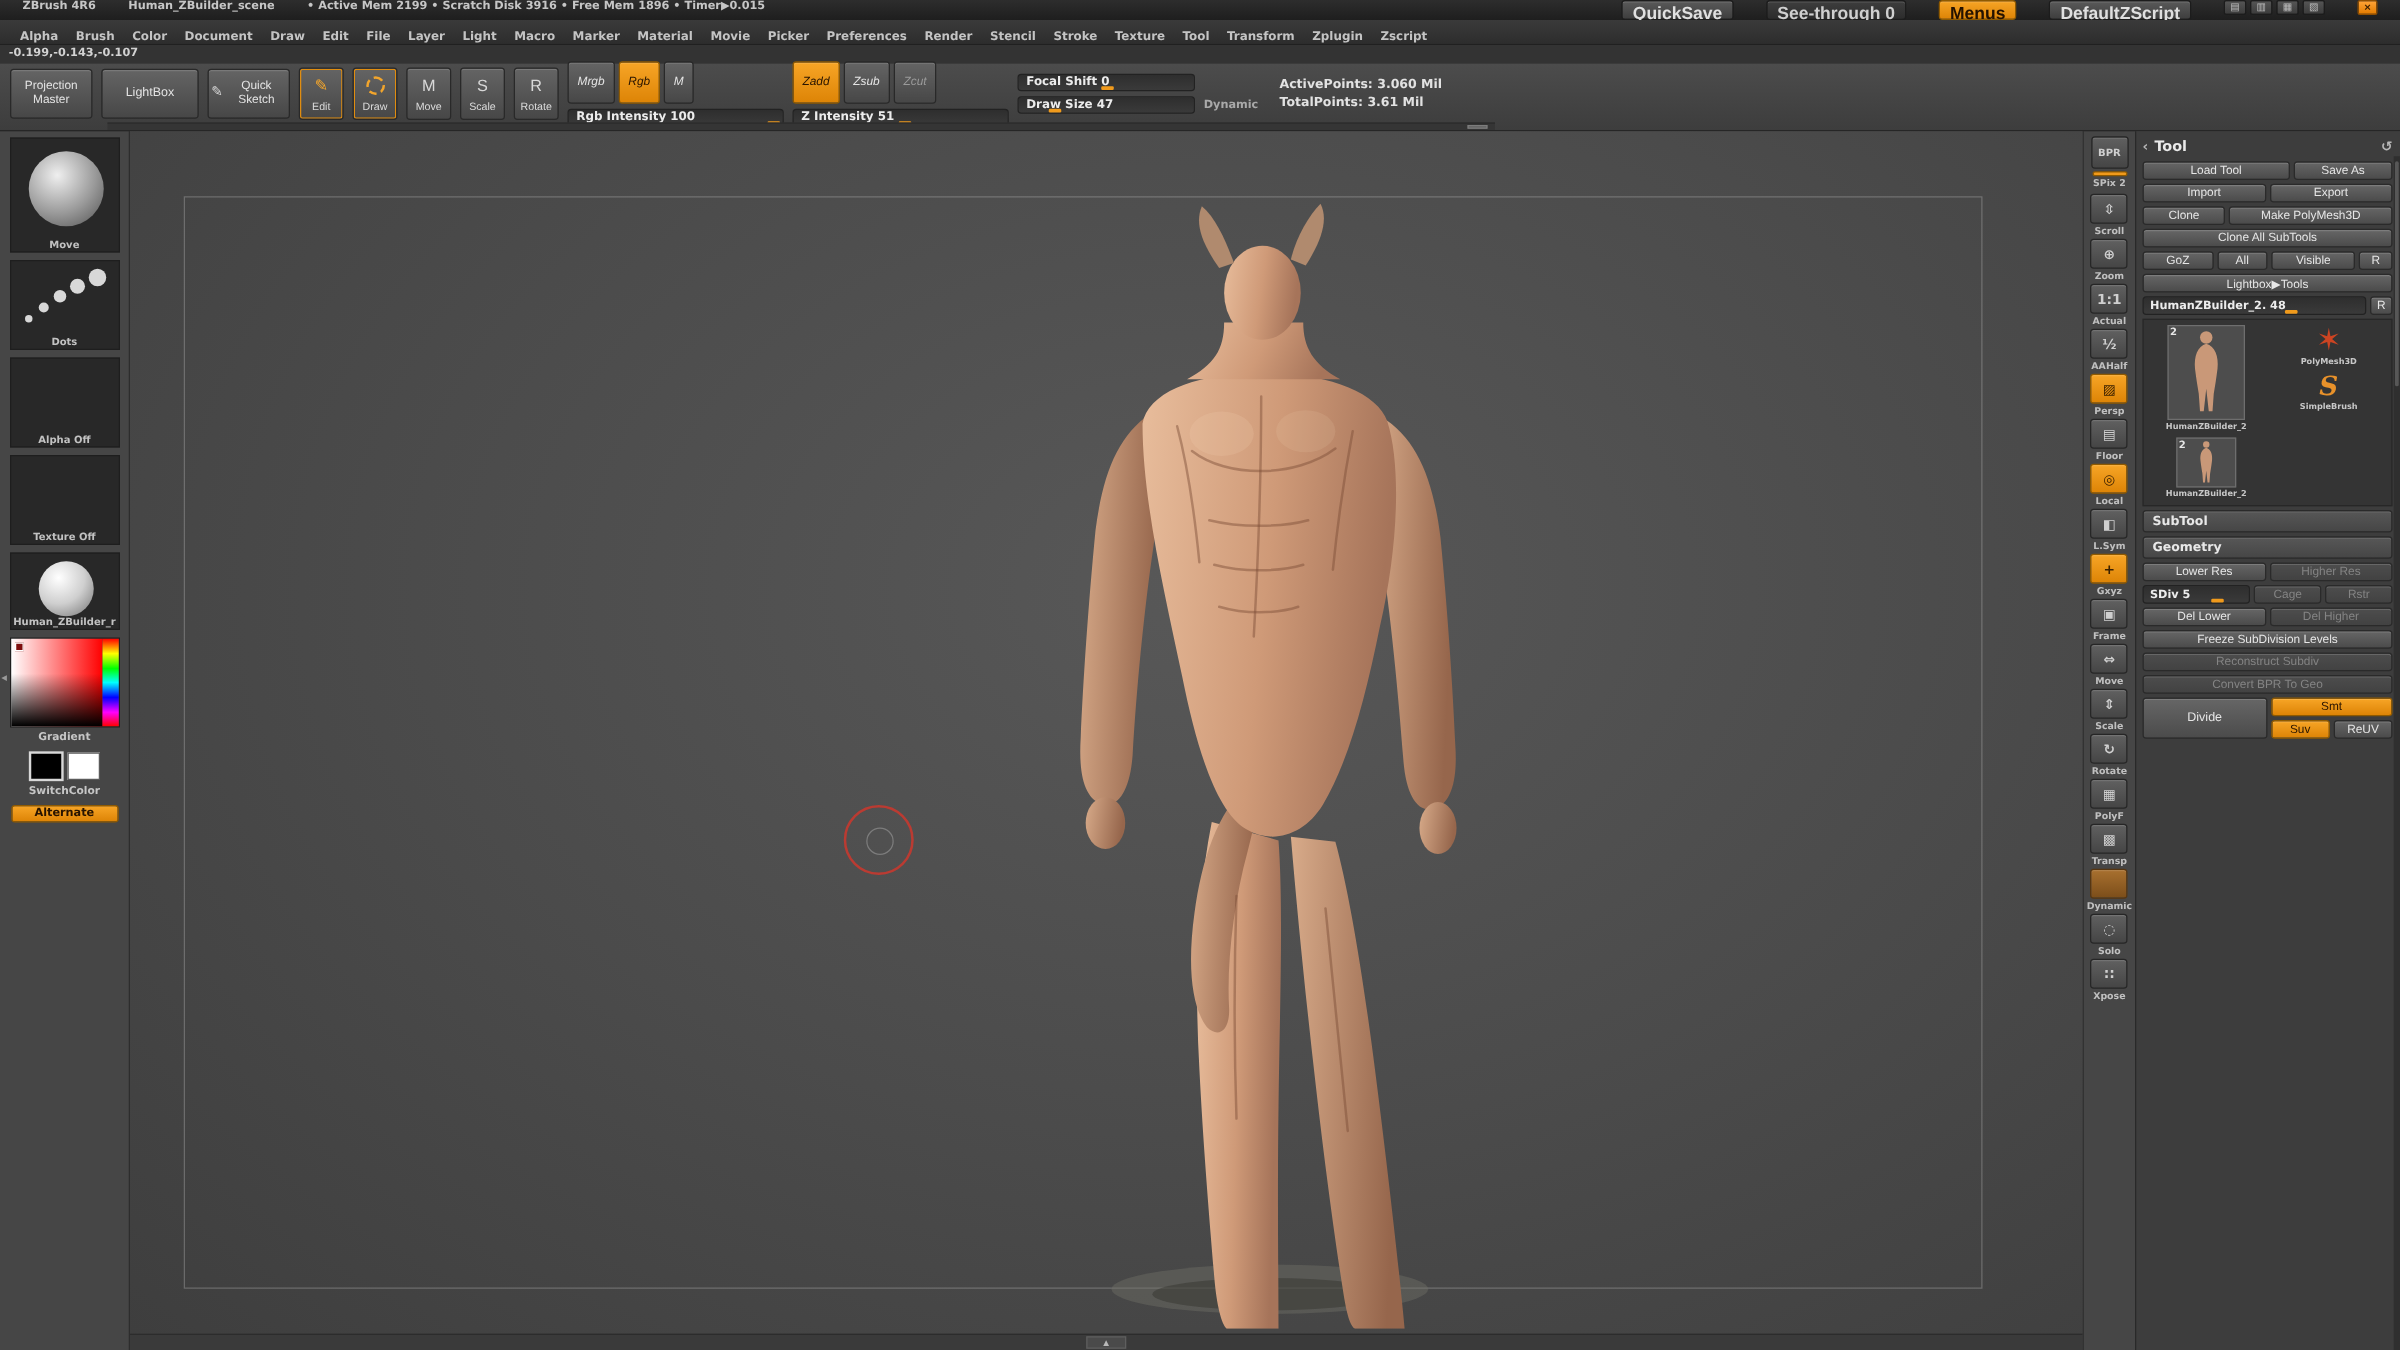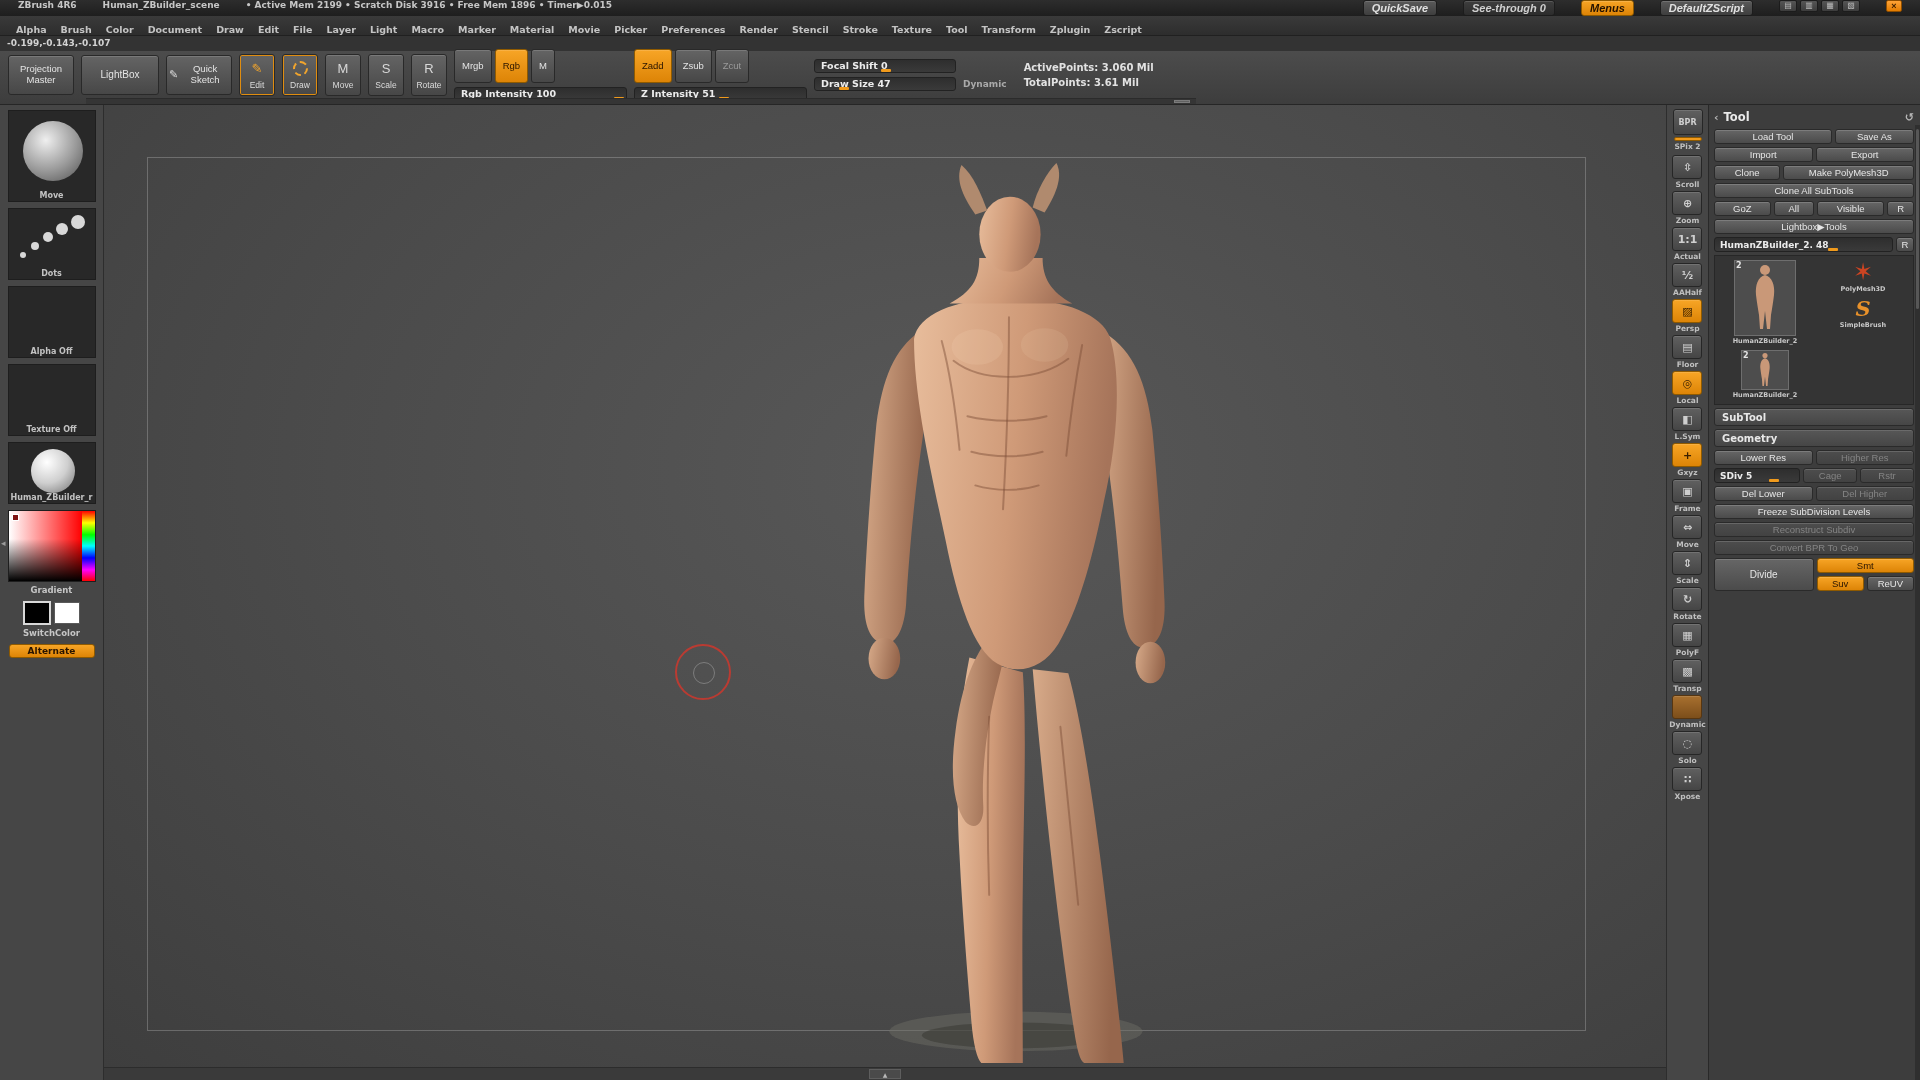--- a/index.html
+++ b/index.html
@@ -8,21 +8,21 @@
     font-family: "DejaVu Sans", "Liberation Sans", sans-serif;
     font-weight: bold; font-size: 10px; color: #ddd; background: #3c3c3c;
   }
   .app { width: 1920px; height: 1080px; display: flex; flex-direction: column; position: relative; overflow: hidden; }
 
   
   .titlebar { height: 16px; background: linear-gradient(#2d2d2d,#1e1e1e); display: flex; 
     padding: 0 18px; gap: 26px; font-size: 9px; color: #c6c6c6; flex: none; }
   .titlebar .spacer { flex: 1; }
   .tb-chip { background: linear-gradient(#5a5a5a,#3e3e3e); border: 1px solid #1c1c1c; border-radius: 3px;
-    padding: 1px 8px; font-size: 11px; color: #e0e0e0; font-weight: bold; box-shadow: inset 0 1px 0 rgba(255,255,255,.15); font-style: italic; }
+    padding: 1px 8px; font-size: 14px; color: #e0e0e0; font-weight: bold; box-shadow: inset 0 1px 0 rgba(255,255,255,.15); }
   .tb-chip.dark { background: linear-gradient(#3e3e3e,#2c2c2c); color: #cfcfcf; }
   .menus-btn { background: linear-gradient(#f7a526,#dd8406); color: #241200; border-color: #8f5a00; }
   .win-icons { display: flex; gap: 3px; }
   .win-icon { background: linear-gradient(#555,#3c3c3c); border: 1px solid #1c1c1c; border-radius: 2px;
     width: 18px; height: 12px; color: #bdbdbd; font-size: 8px; line-height: 10px; text-align: center; }
   .close-btn { background: linear-gradient(#ffa337,#e37c00); border: 1px solid #8f4e00; border-radius: 2px;
     width: 16px; height: 12px; color: #3a1d00; font-size: 9px; line-height: 10px; text-align: center; font-weight: bold; }
 
   
   .menubar { height: 20px; background: linear-gradient(#3a3a3a,#2d2d2d); border-bottom: 1px solid #202020;
@@ -41,21 +41,21 @@
   .lightbox-btn { width: 78px; height: 40px; font-size: 10px; }
   .qs-ico { color: #d8d8d8; margin-right: 3px; font-size: 11px; }
   .mode-btn { width: 36px; height: 42px; flex-direction: column; gap: 2px; font-size: 9px; }
   .mode-btn.active { box-shadow: inset 0 0 0 1px #e08d10, inset 0 1px 0 rgba(255,255,255,.14); }
   .mode-icon { height: 18px; display: flex; align-items: center; justify-content: center; font-size: 13px; color: #d8d8d8; }
   .mode-btn.active .mode-icon { color: #f2a52c; }
   .dashed-circle { width: 15px; height: 15px; border: 2px dashed #f2a52c; border-radius: 50%; }
   .mode-label { font-size: 8.5px; color: #dcdcdc; }
   .tb-group { display: flex; flex-direction: column; gap: 4px; }
   .tb-row { display: flex; gap: 3px; align-items: center; }
-  .chip { height: 15px; padding: 16px 7px; font-size: 9.5px; }
+  .chip { height: 15px; padding: 16px 7px; font-size: 9.5px; font-style: italic; }
   .chip.orange { background: linear-gradient(#f7a526,#dd8406); color: #281400; border-color: #8f5a00; }
   .chip.dim { color: #9a9a9a; }
   .slider { position: relative; height: 14px; background: linear-gradient(#2e2e2e,#3a3a3a); border: 1px solid #222;
     border-radius: 3px; color: #ececec; font-size: 9.5px; display: flex; align-items: center; padding: 0 6px; overflow: visible; }
   .w150 { width: 173px; } .w140 { width: 142px; }
   .tick { position: absolute; bottom: 0px; width: 10px; height: 3px; background: #f09a1c; border-radius: 1px; }
   .p100 { right: 2px; } .p51 { left: 49%; } .p50 { left: 47%; } .p20 { left: 17%; } .p70 { left: 64%; }
   .dyn-label { font-size: 9px; color: #a9a9a9; margin-left: 4px; }
   .points { margin-left: 10px; font-size: 10px; color: #e2e2e2; line-height: 1.5; }
   .toolbar-scroll { position: absolute; left: 86px; bottom: 0; width: 1110px; height: 6px; background: #353535; border-top: 1px solid #2b2b2b; }

